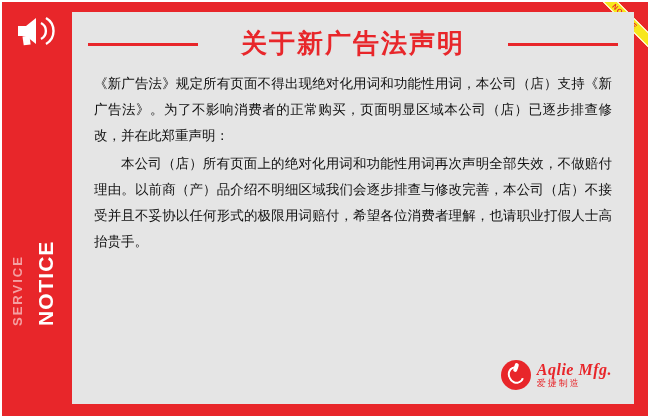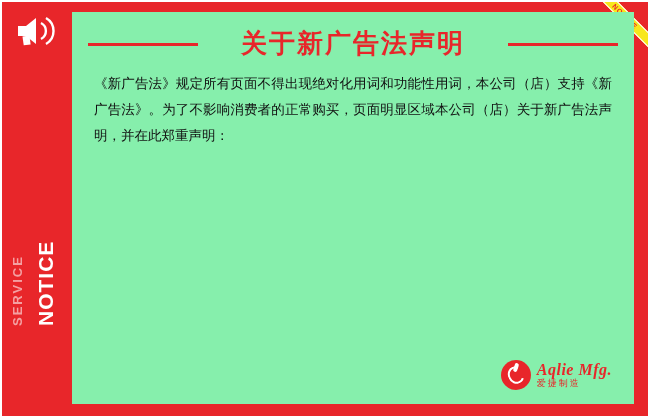--- a/index.html
+++ b/index.html
@@ -112,21 +112,21 @@
     box-shadow: 0 0 0 1px #ffffff inset;
   }
 
   
   .card {
     position: absolute;
     left: 72px;
     top: 12px;
     width: 562px;
     height: 392px;
-    background: #86efac;
+    background: #e5e5e5;
     box-sizing: border-box;
   }
 
   .title-row {
     position: relative;
     height: 56px;
   }
   .title {
     position: absolute;
     left: 0;
@@ -246,21 +246,22 @@
 
   <div class="card">
 
     <div class="title-row">
       <div class="rule left"></div>
       <div class="rule right"></div>
       <div class="title">关于新广告法声明</div>
     </div>
 
     <div class="body">
-      <p class="para">《新广告法》规定所有页面不得出现绝对化用词和功能性用词，本公司（店）支持《新广告法》。为了不影响消费者的正常购买，页面明显区域本公司（店）关于新广告法声明，并在此郑重声明：</p>
+      <p class="para">《新广告法》规定所有页面不得出现绝对化用词和功能性用词，本公司（店）支持《新广告法》。为了不影响消费者的正常购买，页面明显区域本公司（店）已逐步排查修改，并在此郑重声明：</p>
+      <p class="para indent">本公司（店）所有页面上的绝对化用词和功能性用词再次声明全部失效，不做赔付理由。以前商（产）品介绍不明细区域我们会逐步排查与修改完善，本公司（店）不接受并且不妥协以任何形式的极限用词赔付，希望各位消费者理解，也请职业打假人士高抬贵手。</p>
     </div>
 
     <div class="logo">
       <div class="logo-mark"></div>
       <div class="logo-text">
         <div class="logo-name">Aqlie Mfg.</div>
         <div class="logo-sub">爱捷制造</div>
       </div>
     </div>
 

